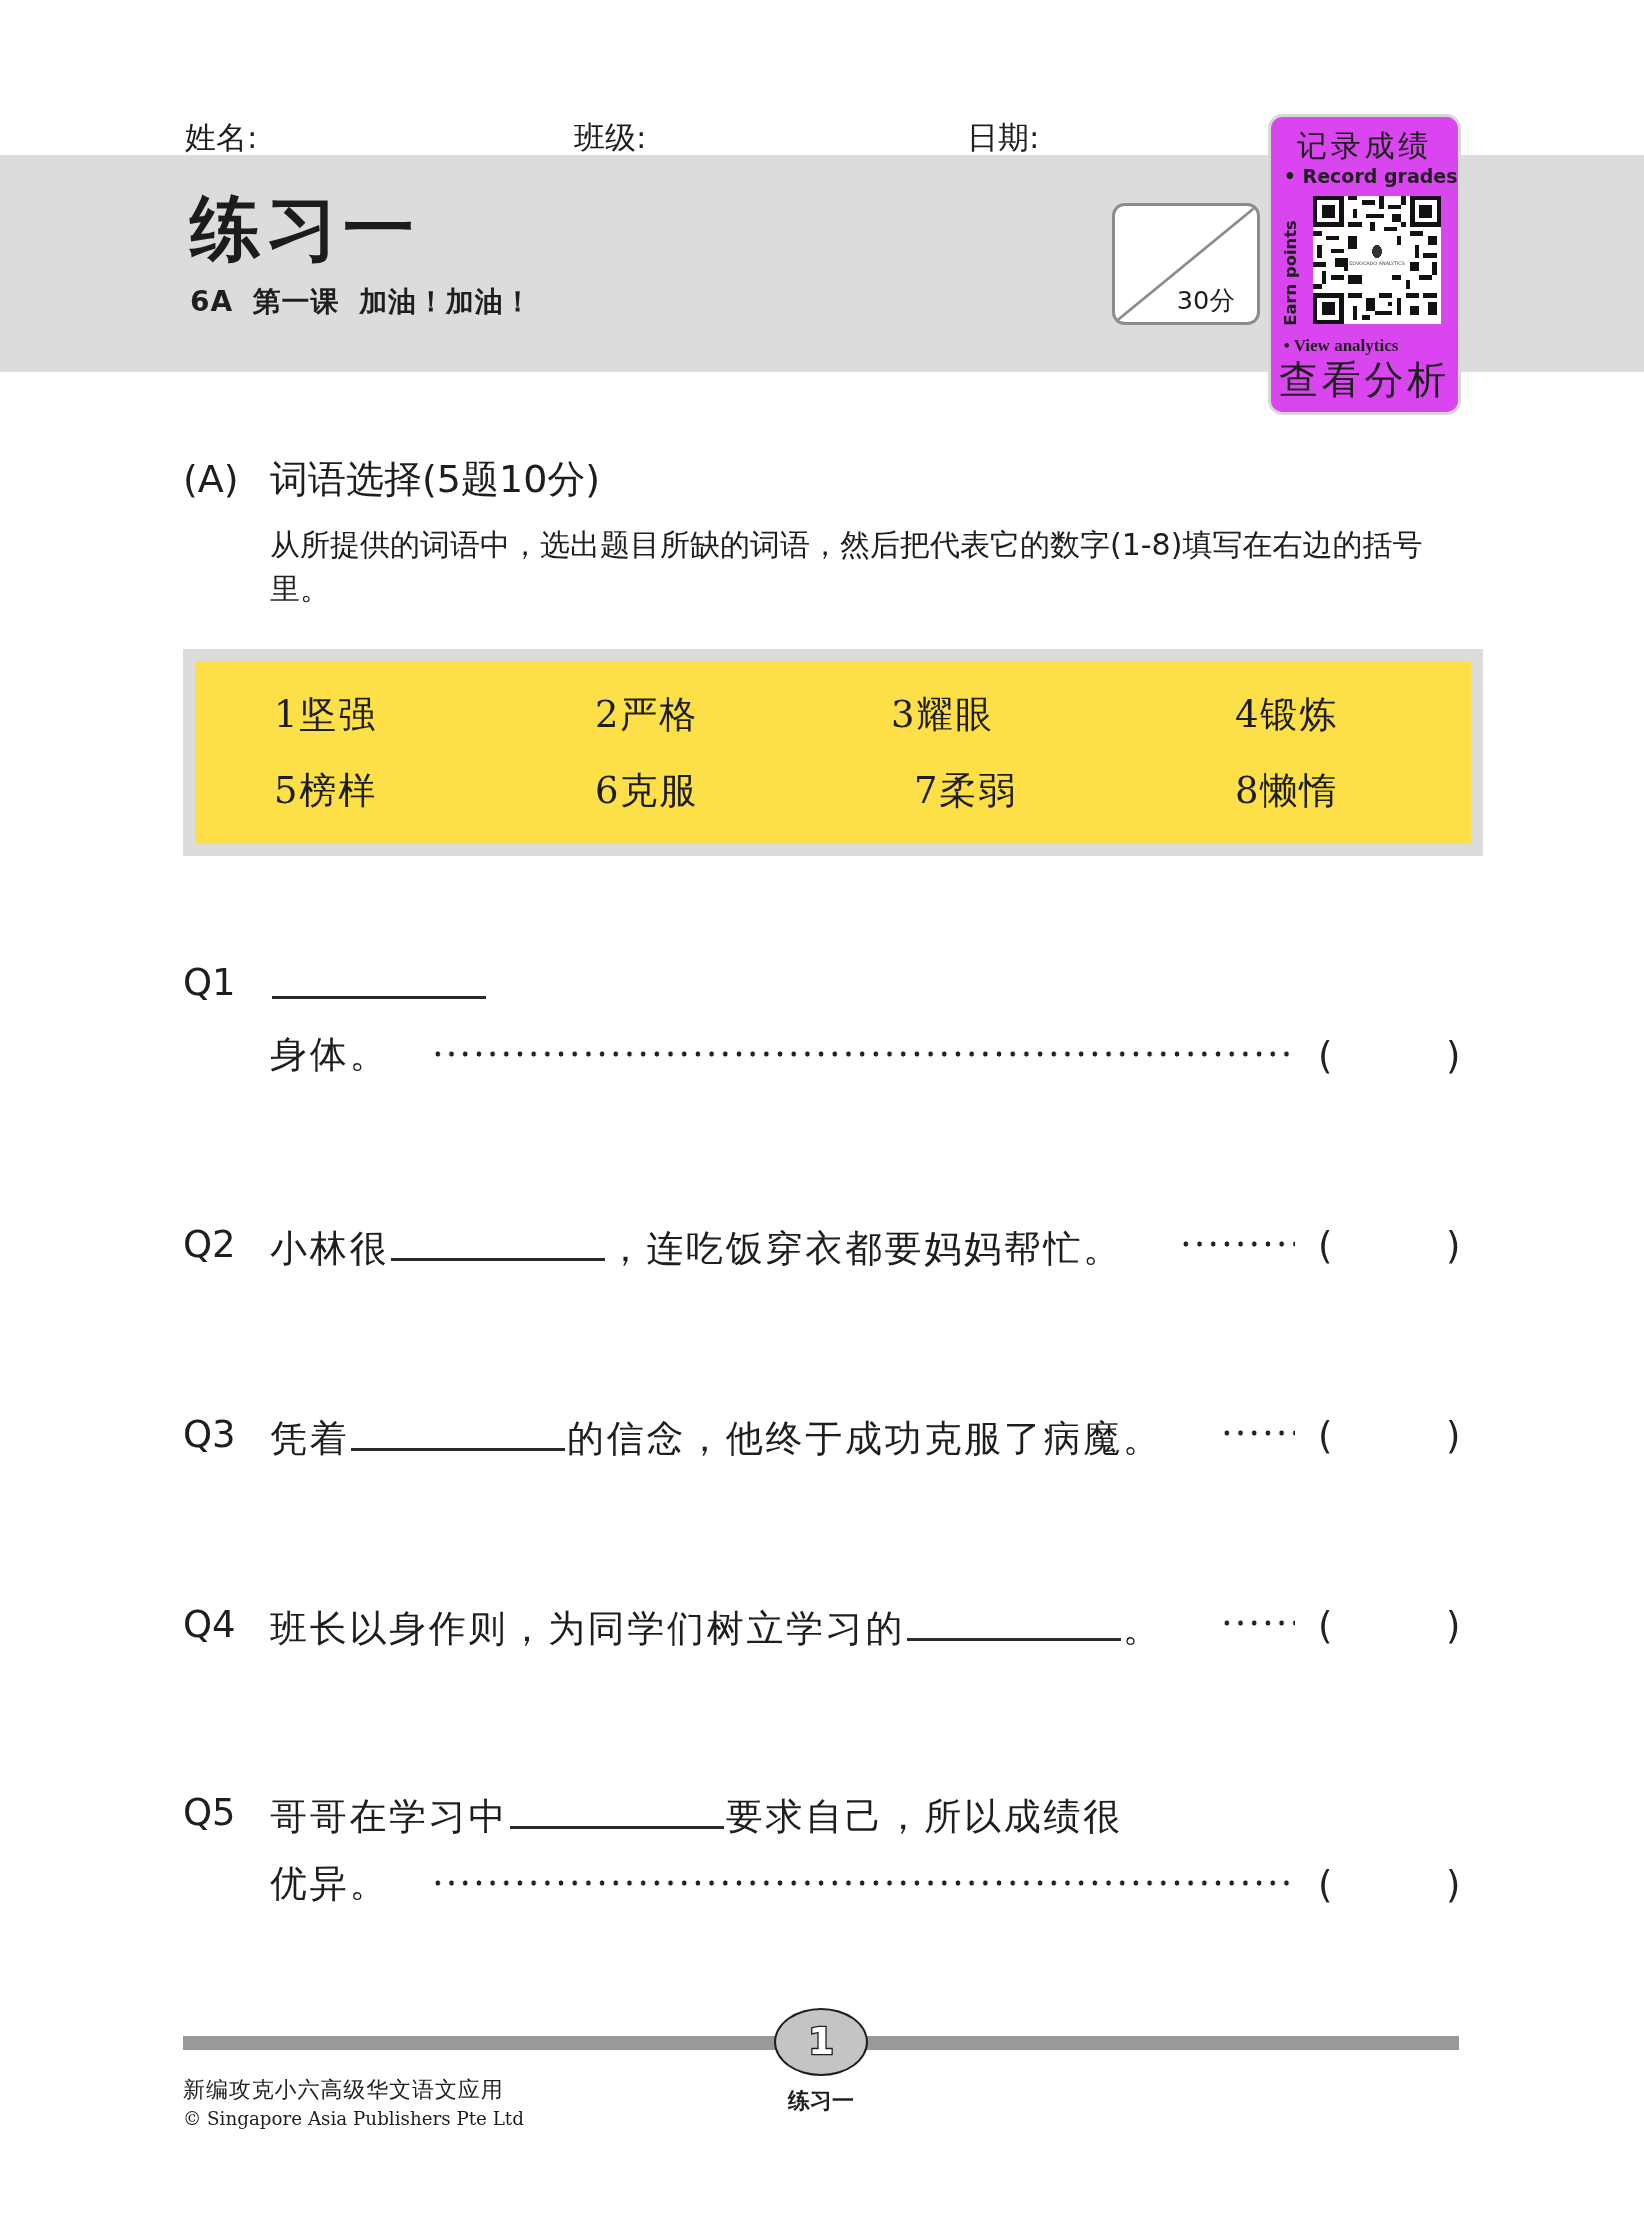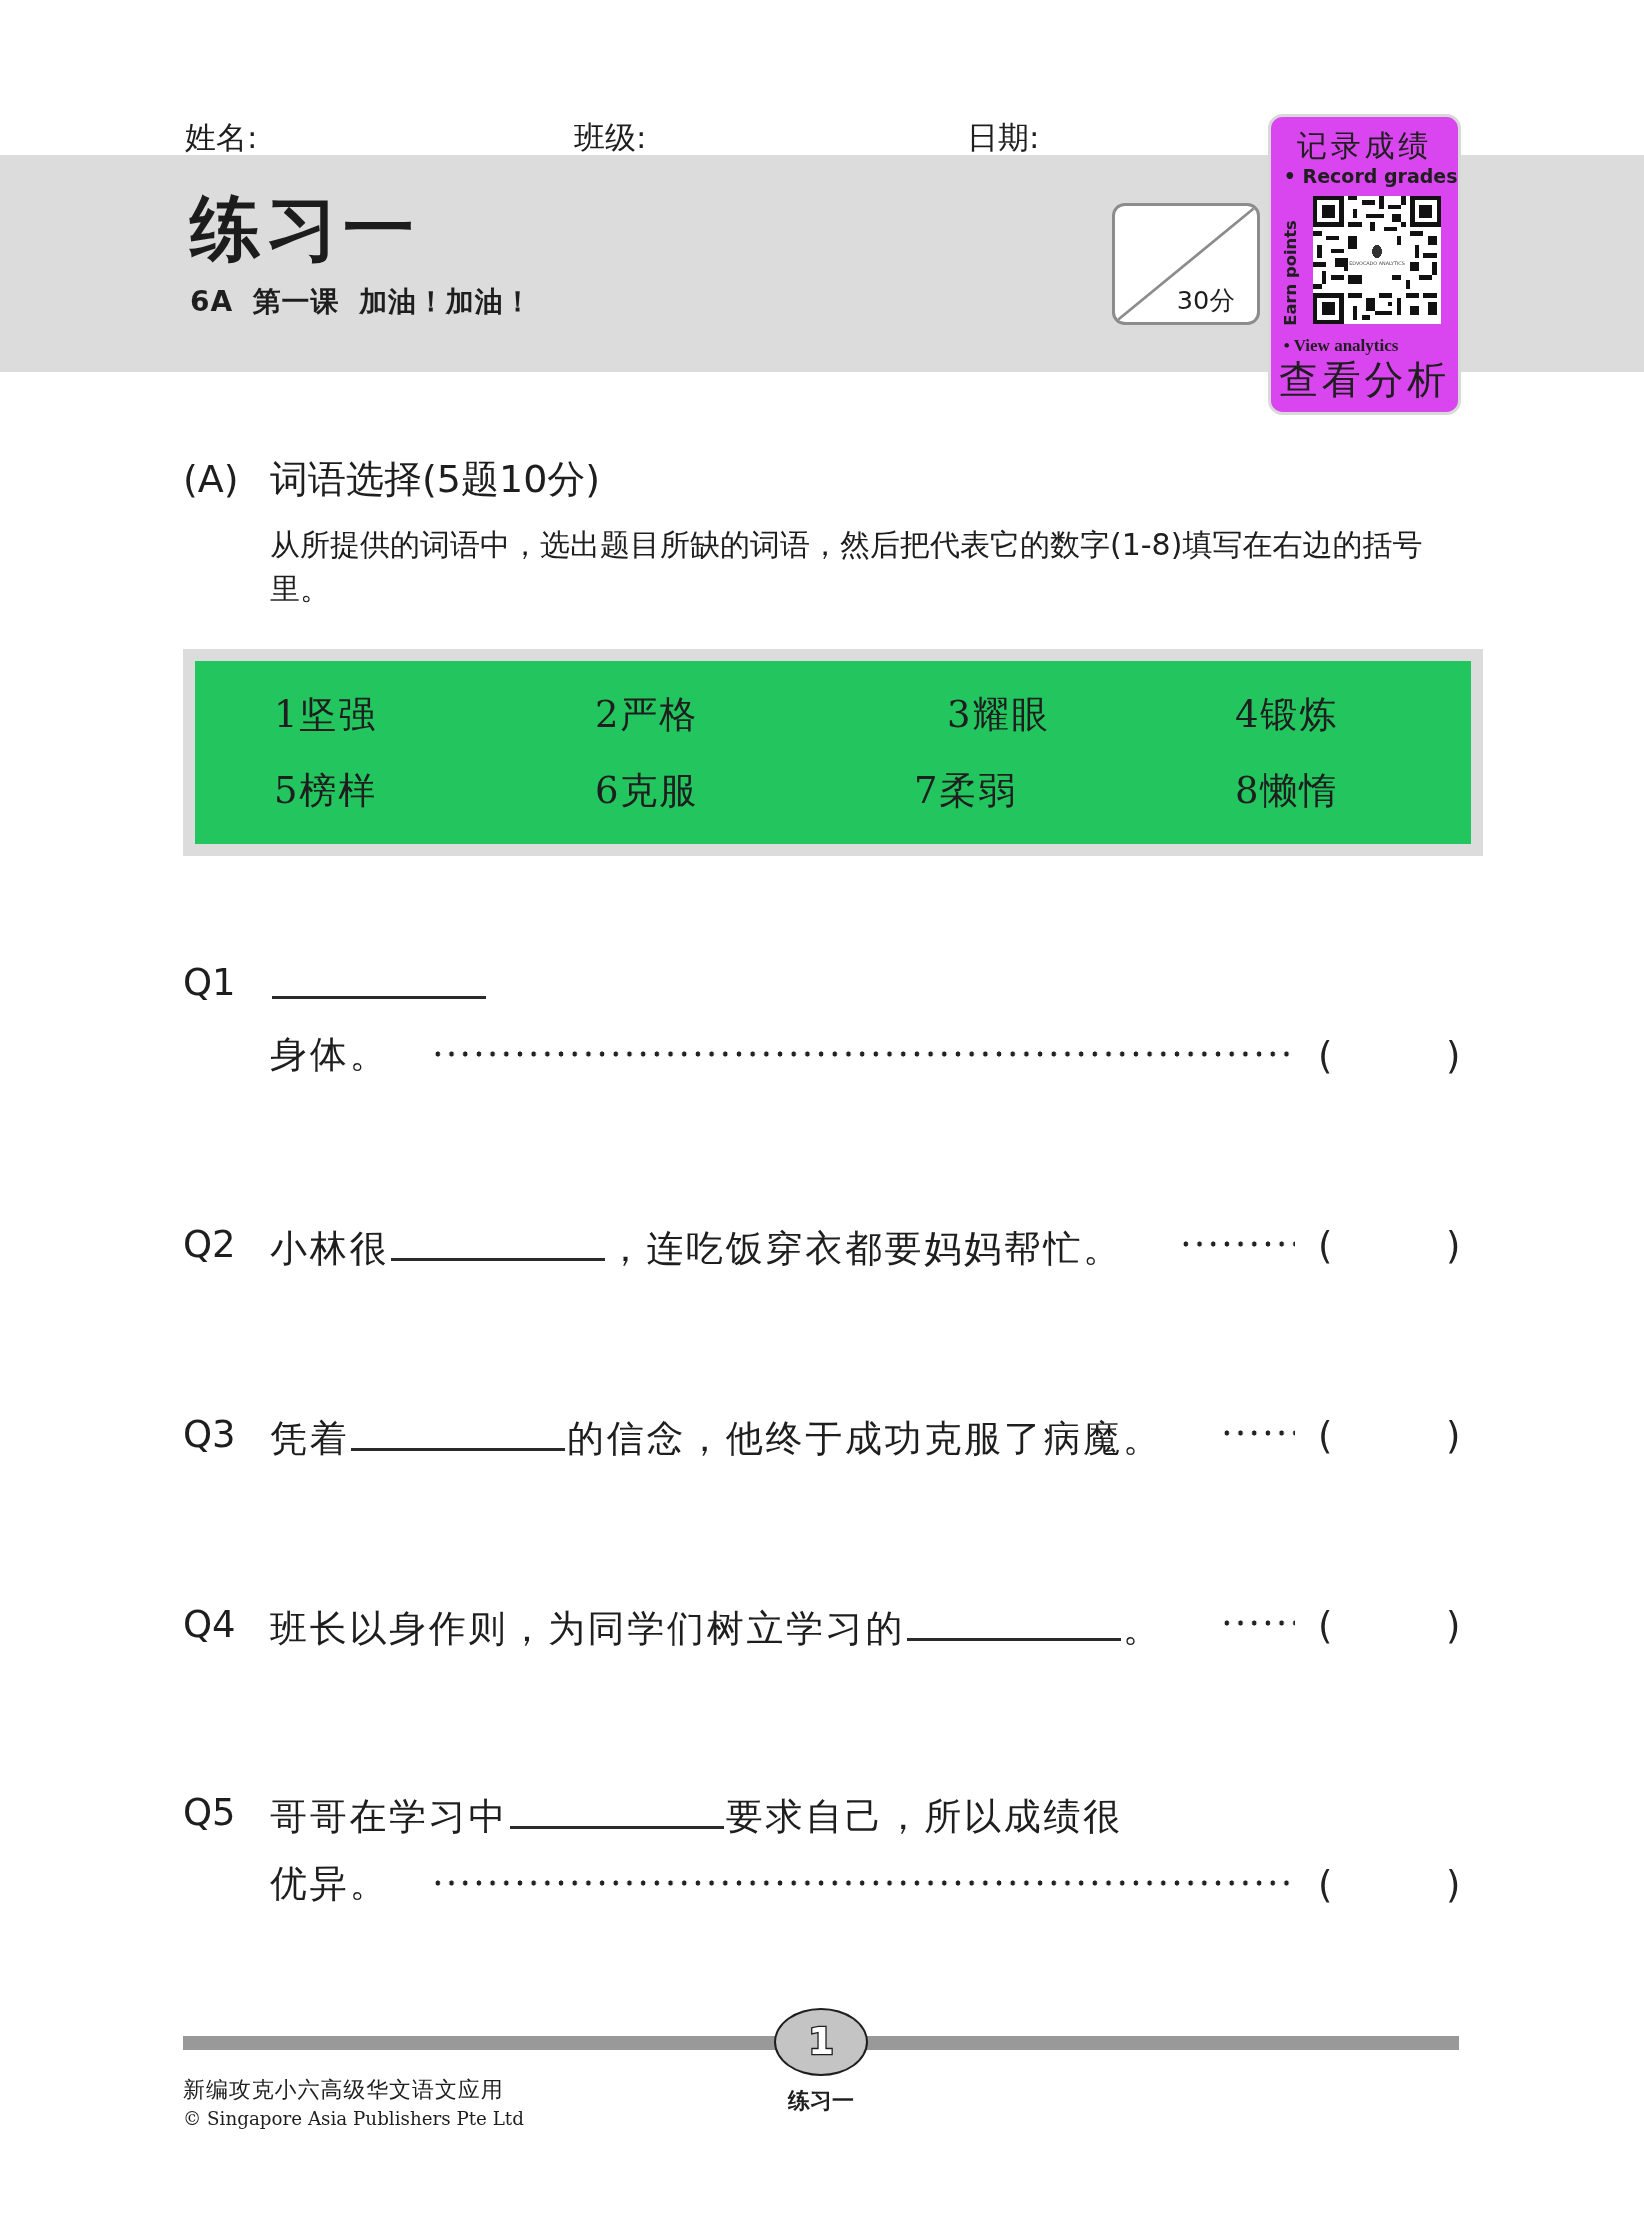--- a/index.html
+++ b/index.html
@@ -32,21 +32,21 @@
   #qr-code { position: absolute; left: 40px; top: 79px; width: 132px; height: 128px; }
   #qr-bot-en { position: absolute; left: 12.8px; top: 219px; font-size: 17px; font-weight: bold; white-space: nowrap; line-height: 20px; font-family: Liberation Serif, serif; }
   #qr-bot { position: absolute; left: 0; width: 187px; top: 245px; text-align: center; font-size: 39px; letter-spacing: 3.7px; line-height: 35px; }
 
   
   #sec-label { left: 183px; top: 455px; font-size: 38px; line-height: 49px; }
   #sec-title { left: 270px; top: 455px; font-size: 38px; line-height: 49px; white-space: nowrap; }
   #sec-instr { left: 270px; top: 523px; width: 1197px; font-size: 30px; line-height: 44px; }
 
   
-  #word-box { left: 183px; top: 649px; width: 1276px; height: 183px; border: 12px solid #dcdcdc; background: #22c55e; }
+  #word-box { left: 183px; top: 649px; width: 1276px; height: 183px; border: 12px solid #dcdcdc; background: #fde047; }
   .word { position: absolute; font-size: 37px; line-height: 46px; white-space: nowrap; letter-spacing: 1.8px; }
 
   
   .q-label { font-size: 37px; line-height: 48px; left: 183px; }
   .q-text { font-size: 37px; line-height: 48px; white-space: nowrap; letter-spacing: 2.7px; }
   .blank { display: inline-block; width: 214px; border-bottom: 3.7px solid #2a2a2a; height: 37px; vertical-align: baseline; margin: 0 1.8px; }
   .dots { position: absolute; height: 5.5px;
           background-image: radial-gradient(circle, #222 2.1px, transparent 2.6px);
           background-size: 13.7px 5.5px; background-repeat: repeat-x; }
   .paren { position: absolute; font-size: 37px; line-height: 48px; color: #222; }
@@ -155,21 +155,21 @@
   <div id="qr-bot">查看分析</div>
 </div>
 
 <div id="sec-label" class="abs sans">(A)</div>
 <div id="sec-title" class="abs sans">词语选择(5题10分)</div>
 <div id="sec-instr" class="abs sans">从所提供的词语中，选出题目所缺的词语，然后把代表它的数字(1-8)填写在右边的括号里。</div>
 
 <div id="word-box" class="abs serif">
   <div class="word" style="left:79px; top:31px;"><span>1</span><span>坚强</span></div>
   <div class="word" style="left:400px; top:31px;"><span>2</span><span>严格</span></div>
-  <div class="word" style="left:752px; top:31px;"><span>3</span><span>耀眼</span></div>
+  <div class="word" style="left:696px; top:31px;"><span>3</span><span>耀眼</span></div>
   <div class="word" style="left:1040px; top:31px;"><span>4</span><span>锻炼</span></div>
   <div class="word" style="left:79px; top:107px;"><span>5</span><span>榜样</span></div>
   <div class="word" style="left:400px; top:107px;"><span>6</span><span>克服</span></div>
   <div class="word" style="left:719px; top:107px;"><span>7</span><span>柔弱</span></div>
   <div class="word" style="left:1040px; top:107px;"><span>8</span><span>懒惰</span></div>
 </div>
 
 <div class="abs q-label sans" style="top:959px;">Q1</div>
 <div class="abs q-text serif" style="left:270px; top:959px;"><span class="blank"></span></div>
 <div class="abs q-text serif" style="left:270px; top:1031px;">身体。</div>

